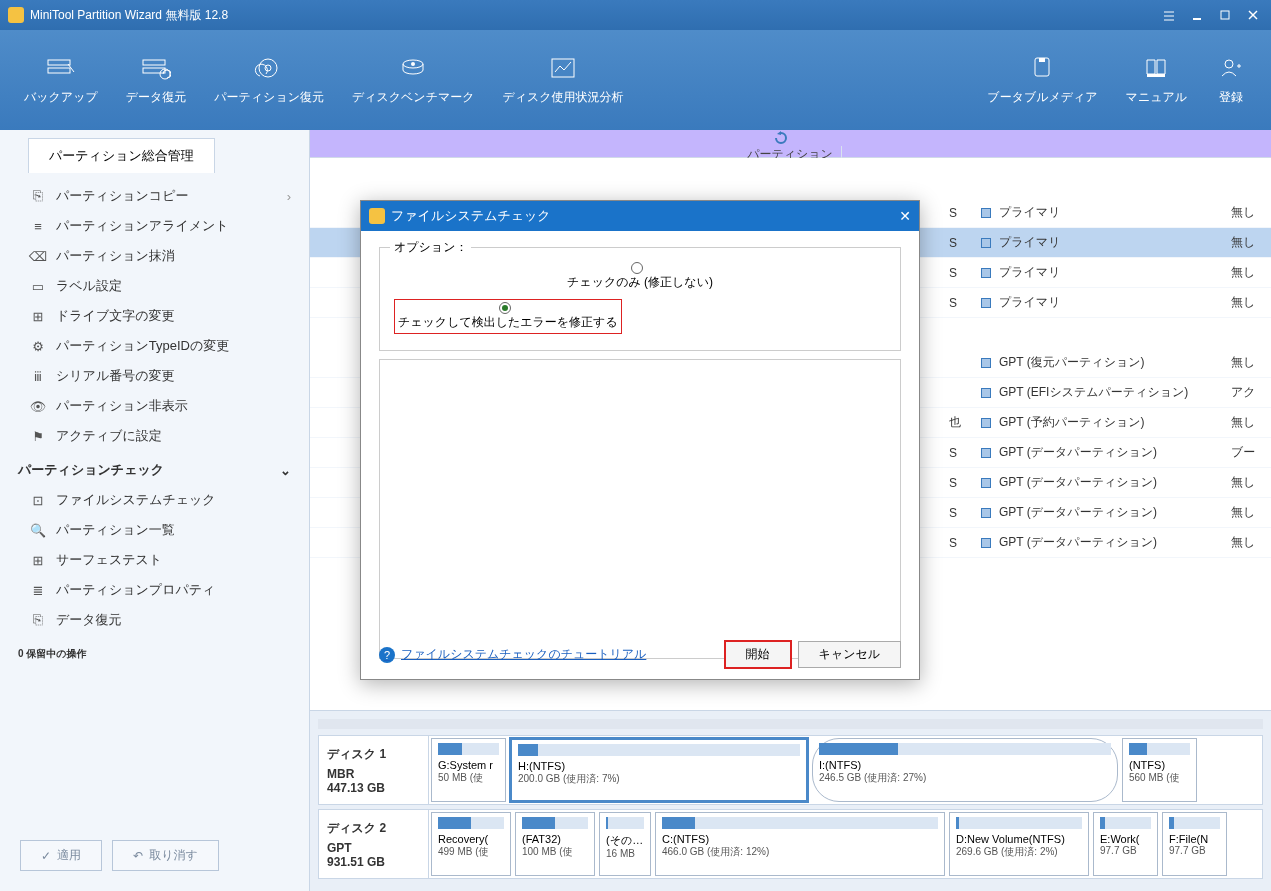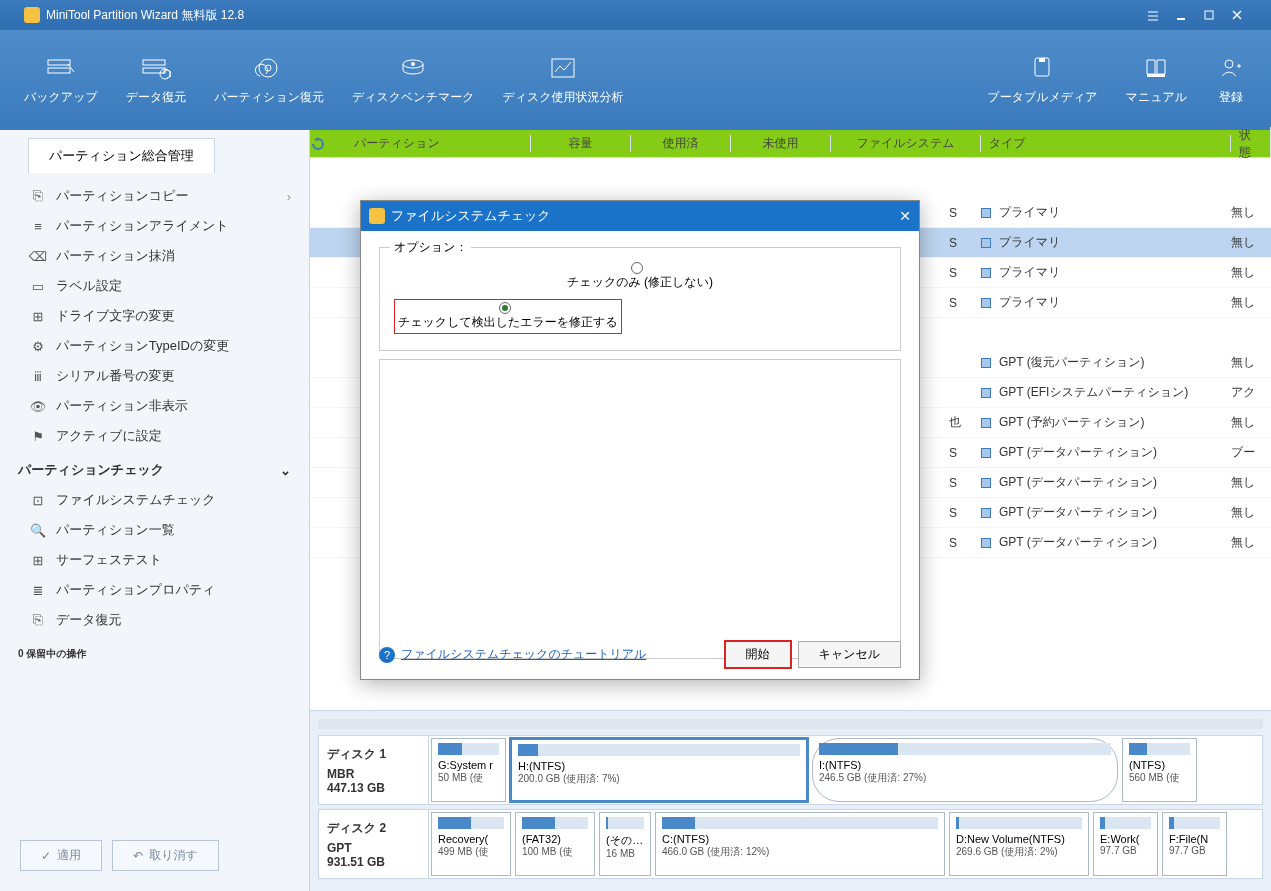--- a/index.html
+++ b/index.html
@@ -1,19 +1,19 @@
 <!DOCTYPE html>
 <html><head>
 <meta charset="utf-8">
 <style>
 * { box-sizing: border-box; margin: 0; padding: 0; font-family: "Segoe UI", "Yu Gothic UI", sans-serif; }
 body { width: 1271px; height: 891px; background: #d7e3f0; overflow: hidden; position: relative; }
 
 
-.titlebar { height: 30px; background: linear-gradient(to bottom, #3a7abd, #2f6eb0); display: flex; align-items: center; padding: 0 24px; color: #fff; font-size: 12px; }
+.titlebar { height: 30px; background: linear-gradient(to bottom, #3a7abd, #2f6eb0); display: flex; align-items: center; padding: 0 8px; color: #fff; font-size: 12px; }
 .titlebar .logo { width: 16px; height: 16px; background: #f5c242; border-radius: 3px; margin-right: 6px; }
 .titlebar .spacer { flex: 1; }
 .titlebar .winbtn { width: 20px; height: 20px; margin-left: 8px; cursor: pointer; display: flex; align-items: center; justify-content: center; }
 
 
 .toolbar { height: 100px; background: linear-gradient(to bottom, #4f8cc9, #3a7abd); display: flex; align-items: center; padding: 0 10px; }
 .toolbar-item { display: flex; flex-direction: column; align-items: center; color: #fff; font-size: 12px; margin: 0 14px; cursor: pointer; }
 .toolbar-item .ticon { width: 32px; height: 26px; margin-bottom: 8px; display: flex; align-items: center; justify-content: center; }
 .toolbar-spacer { flex: 1; }
 
@@ -26,21 +26,21 @@
 .sidebar-section-h { font-size: 13px; font-weight: bold; padding: 10px 18px 6px; color: #333; display: flex; align-items: center; justify-content: space-between; }
 .sidebar-item { display: flex; align-items: center; padding: 6px 18px 6px 30px; font-size: 13px; color: #333; cursor: pointer; }
 .sidebar-item .sicon { width: 16px; height: 16px; margin-right: 10px; display: inline-flex; align-items: center; justify-content: center; color: #555; }
 .pending-ops { padding: 12px 18px; font-size: 10px; font-weight: bold; color: #333; }
 .sidebar-footer { position: absolute; bottom: 20px; left: 20px; display: flex; }
 .foot-btn { padding: 6px 20px; border: 1px solid #b7c6d9; background: #f5f8fc; font-size: 12px; margin-right: 10px; cursor: pointer; display: flex; align-items: center; color: #7a8a9e; }
 .foot-btn .fbicon { margin-right: 6px; }
 
 
 .content { flex: 1; display: flex; flex-direction: column; position: relative; }
-.table-header { display: flex; height: 28px; background: #84cc16; border-bottom: 1px solid #d0dae8; font-size: 12px; color: #444; align-items: center; }
+.table-header { display: flex; height: 28px; background: #c4b5fd; border-bottom: 1px solid #d0dae8; font-size: 12px; color: #444; align-items: center; flex-direction: column; }
 .th-refresh { width: 36px; text-align: center; cursor: pointer; }
 .th { border-right: 1px solid #d9e2ee; padding: 0 8px; }
 .th-partition { flex: 1; }
 .th-capacity { width: 100px; text-align: center; }
 .th-used { width: 100px; text-align: center; }
 .th-free { width: 100px; text-align: center; }
 .th-fs { width: 150px; text-align: center; }
 .th-type { width: 250px; }
 .th-status { width: 40px; }
 

